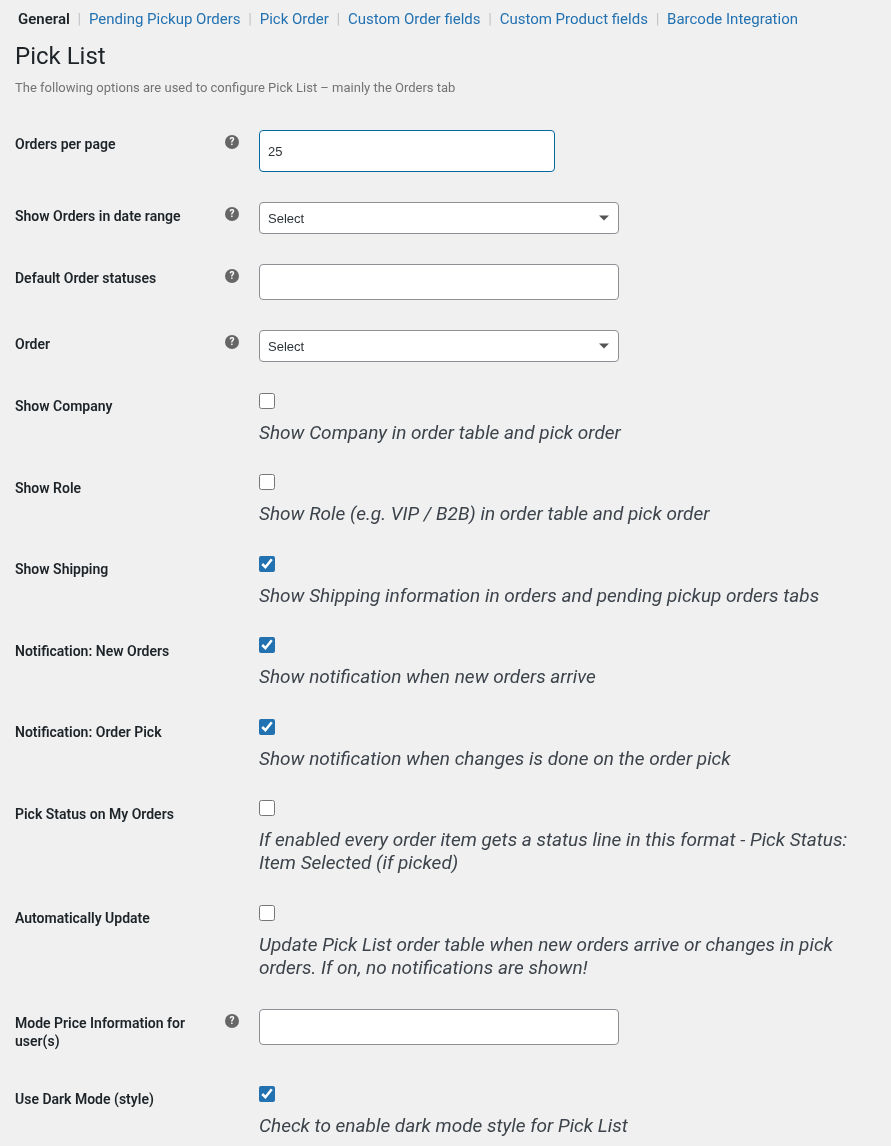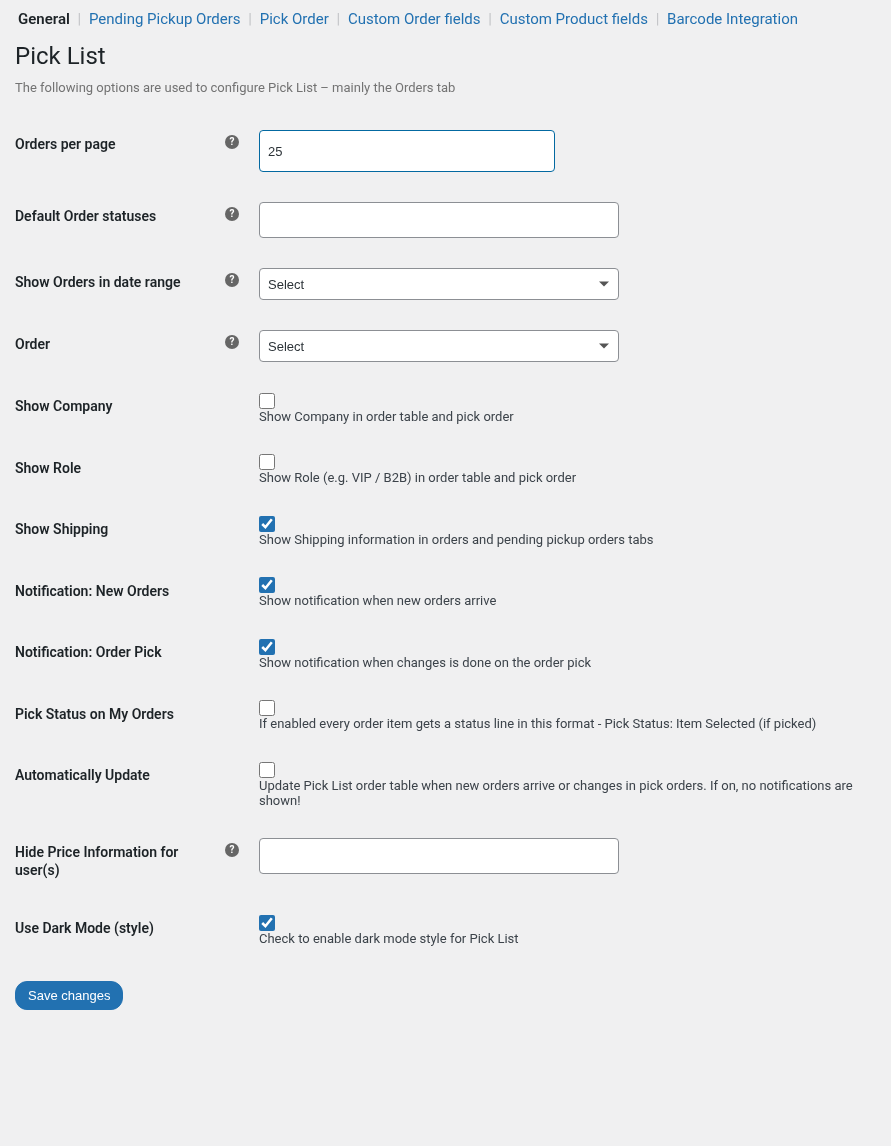--- a/index.html
+++ b/index.html
@@ -133,22 +133,24 @@
     }
     input[type="checkbox"] {
       width: 16px;
       height: 16px;
       margin: 0;
       vertical-align: middle;
       accent-color: #2271b1;
     }
     .cb-desc {
       display: block;
-      font-size: 13px;
+      margin-top: 12px;
+      font-size: 19px;
       color: #3c434a;
+      font-style: italic;
     }
     .submit {
       margin-top: 20px;
       padding: 0;
     }
     .button-primary {
       background: #2271b1;
       border: 1px solid #2271b1;
       color: #fff;
       padding: 6px 12px;
@@ -184,40 +186,40 @@
 
       <tr>
         <th>Orders per page</th>
         <td class="help-cell"><span class="help-tip">?</span></td>
         <td>
           <input type="text" value="25" style="">
         </td>
       </tr>
 
       <tr>
-        <th>Default Order statuses</th>
-        <td class="help-cell"><span class="help-tip">?</span></td>
-        <td>
-          <div class="multiselect-box"></div>
-        </td>
-      </tr>
-
-      <tr>
         <th>Show Orders in date range</th>
         <td class="help-cell"><span class="help-tip">?</span></td>
         <td>
           <div class="select-wrap">
             <select>
               <option>Select</option>
             </select>
           </div>
         </td>
       </tr>
 
       <tr>
+        <th>Default Order statuses</th>
+        <td class="help-cell"><span class="help-tip">?</span></td>
+        <td>
+          <div class="multiselect-box"></div>
+        </td>
+      </tr>
+
+      <tr>
         <th>Order</th>
         <td class="help-cell"><span class="help-tip">?</span></td>
         <td>
           <div class="select-wrap">
             <select>
               <option>Select</option>
             </select>
           </div>
         </td>
       </tr>
@@ -279,21 +281,21 @@
       <tr>
         <th>Automatically Update</th>
         <td class="help-cell"></td>
         <td>
           <input type="checkbox" style="">
           <span class="cb-desc">Update Pick List order table when new orders arrive or changes in pick orders. If on, no notifications are shown!</span>
         </td>
       </tr>
 
       <tr>
-        <th>Hide Price Information for user(s)</th>
+        <th>Mode Price Information for user(s)</th>
         <td class="help-cell"><span class="help-tip">?</span></td>
         <td>
           <div class="multiselect-box"></div>
         </td>
       </tr>
 
       <tr>
         <th>Use Dark Mode (style)</th>
         <td class="help-cell"></td>
         <td>

